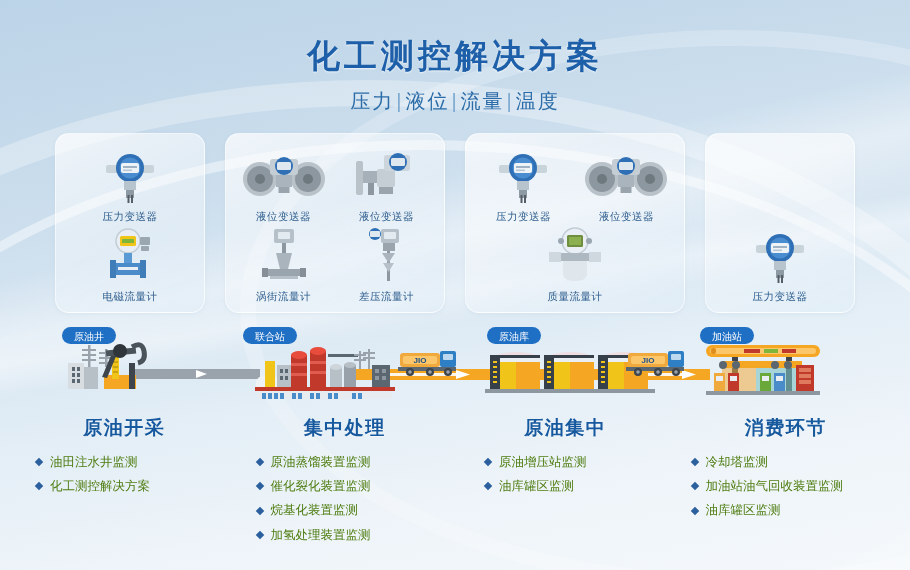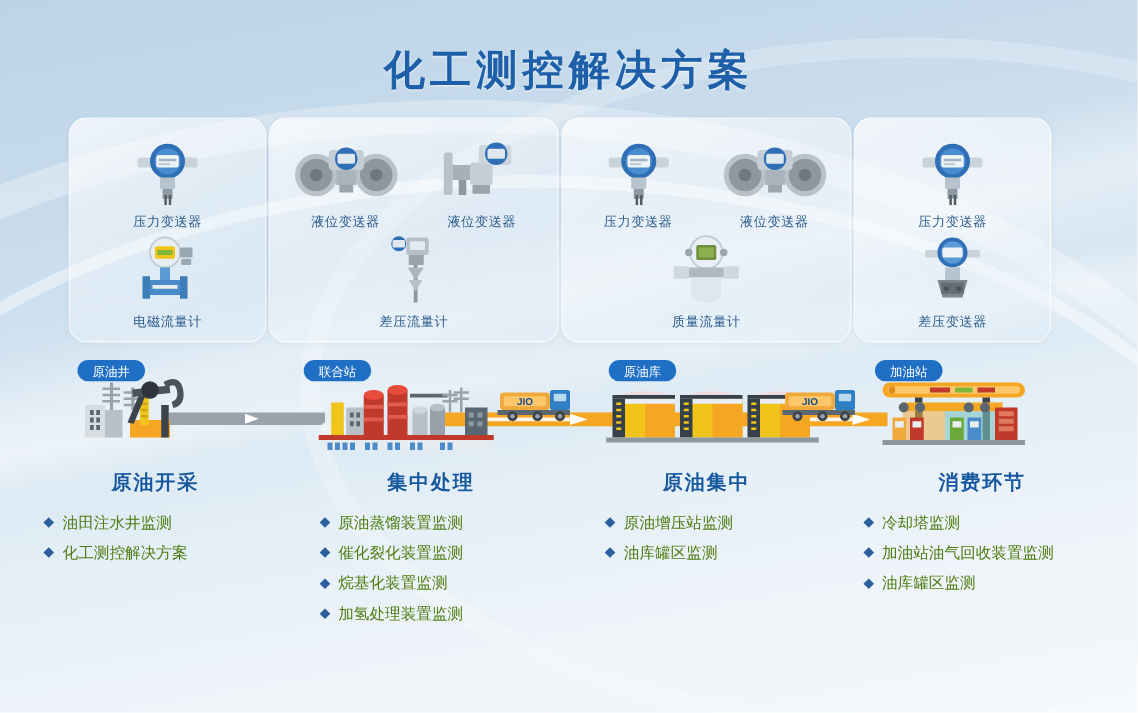--- a/index.html
+++ b/index.html
@@ -49,21 +49,21 @@
     margin-top: 12px; font-size: 20px; color: #2b6ca8;
     letter-spacing: 2px;
   }
   .sub-title .sep { color: #7ba8cf; margin: 0 2px; font-weight: 300; }
 
   
   .cards {
     position: relative; z-index: 4;
     margin: 18px auto 0;
     width: 800px; height: 180px;
-    display: flex; gap: 2px; align-items: stretch;
+    display: flex; gap: 20px; align-items: stretch;
   }
   .card {
     background: linear-gradient(155deg, rgba(255,255,255,0.72) 0%, rgba(255,255,255,0.42) 45%, rgba(225,238,248,0.45) 100%);
     border-radius: 14px;
     border: 1px solid rgba(255,255,255,0.65);
     padding: 10px 6px 8px;
     display: flex; flex-direction: column; justify-content: space-between;
     overflow: hidden;
     box-shadow: 0 1px 4px rgba(120,155,185,0.10);
   }
@@ -88,21 +88,21 @@
 
   
   .stages {
     position: relative; z-index: 4;
     margin-top: 4px;
     display: flex;
     padding: 0 14px;
   }
   .stage { flex: 1; padding: 0 8px; }
   .stage-title {
-    text-align: center; font-size: 16px; font-weight: bold; color: #17599e;
+    text-align: center; font-size: 19px; font-weight: bold; color: #17599e;
     letter-spacing: 1.5px; margin-bottom: 9px;
     text-shadow: 0 1px 1px rgba(255,255,255,0.6);
   }
   .bullets { list-style: none; padding-left: 10px; }
   .bullets li {
     font-size: 12.5px; color: #4d7c0f; line-height: 1.95;
     display: flex; align-items: center; white-space: nowrap;
   }
   .bullets li .dot {
     display: inline-block; width: 6px; height: 6px;
@@ -119,20 +119,23 @@
 
 <div class="bg-swoosh sw3"></div>
 <div class="bg-swoosh sw1"></div>
 <div class="bg-swoosh sw2"></div>
 <div class="bg-swoosh sw4"></div>
 <div class="bg-diag"></div>
 <div class="bg-diag2"></div>
 
 <div class="header">
   <div class="main-title">化工测控解决方案</div>
+  <div class="sub-title">
+    <span>压力</span><span class="sep">|</span><span>液位</span><span class="sep">|</span><span>流量</span><span class="sep">|</span><span>温度</span>
+  </div>
 </div>
 
 <div class="cards">
 
   <div class="card c1">
     <div class="prow">
       <div class="prod">
         <div class="art">
           <svg width="60" height="58" viewBox="0 0 60 58">
             <rect x="6" y="18" width="14" height="8" rx="2" fill="#c9d3da"></rect>
@@ -205,20 +208,35 @@
             <rect x="20" y="36" width="6" height="12" fill="#8d979f"></rect>
           </svg>
         </div>
         <div class="plabel">液位变送器</div>
       </div>
     </div>
     <div class="prow">
       <div class="prod">
         <div class="art">
           <svg width="60" height="58" viewBox="0 0 60 58">
+            <rect x="20" y="2" width="20" height="14" rx="2" fill="#b6c0c8"></rect>
+            <rect x="24" y="5" width="12" height="7" rx="1" fill="#e4ebf0"></rect>
+            <rect x="28" y="16" width="4" height="10" fill="#8d979f"></rect>
+            <polygon points="22,26 38,26 34,42 26,42" fill="#aab4bc"></polygon>
+            <rect x="12" y="42" width="36" height="7" fill="#9aa4ac"></rect>
+            <rect x="8" y="41" width="6" height="9" fill="#868f97"></rect>
+            <rect x="46" y="41" width="6" height="9" fill="#868f97"></rect>
+            <rect x="16" y="49" width="28" height="3" fill="#b6c0c8"></rect>
+          </svg>
+        </div>
+        <div class="plabel">涡街流量计</div>
+      </div>
+      <div class="prod">
+        <div class="art">
+          <svg width="60" height="58" viewBox="0 0 60 58">
             <circle cx="18" cy="7" r="6" fill="#2f6fb5"></circle>
             <rect x="13" y="4" width="10" height="6" rx="1" fill="#dfe8ef"></rect>
             <rect x="24" y="2" width="18" height="14" rx="2" fill="#b6c0c8"></rect>
             <rect x="27" y="5" width="12" height="7" rx="1" fill="#e4ebf0"></rect>
             <rect x="26" y="16" width="12" height="8" fill="#9aa4ac"></rect>
             <rect x="30" y="24" width="3" height="30" fill="#8d979f"></rect>
             <polygon points="25,26 38,26 31.5,36" fill="#aab4bc"></polygon>
             <polygon points="26,36 37,36 31.5,45" fill="#b6c0c8"></polygon>
           </svg>
         </div>
@@ -298,39 +316,20 @@
             <rect x="21" y="16" width="18" height="10" rx="2" fill="#eef3f7"></rect>
             <rect x="23" y="19" width="14" height="2" fill="#9fb3c4"></rect>
             <rect x="23" y="22.5" width="9" height="1.6" fill="#b9c8d4"></rect>
             <rect x="24" y="34" width="12" height="9" fill="#b8c4cd"></rect>
             <rect x="26" y="43" width="8" height="8" fill="#8d99a3"></rect>
             <rect x="27.5" y="48" width="2" height="8" fill="#555e66"></rect>
             <rect x="31" y="48" width="2" height="8" fill="#555e66"></rect>
           </svg>
         </div>
         <div class="plabel">压力变送器</div>
-      </div>
-    </div>
-    <div class="prow">
-      <div class="prod">
-        <div class="art">
-          <svg width="60" height="58" viewBox="0 0 60 58">
-            <rect x="8" y="12" width="13" height="6" rx="1.5" fill="#c9d3da"></rect>
-            <rect x="39" y="12" width="13" height="6" rx="1.5" fill="#c9d3da"></rect>
-            <circle cx="30" cy="14" r="12" fill="#2f6fb5"></circle>
-            <circle cx="30" cy="14" r="9" fill="#5a9ad8"></circle>
-            <rect x="22" y="10" width="16" height="8" rx="1.5" fill="#eef3f7"></rect>
-            <rect x="24" y="26" width="12" height="10" fill="#b8c4cd"></rect>
-            <polygon points="18,36 42,36 38,50 22,50" fill="#7d878f"></polygon>
-            <rect x="21" y="38" width="18" height="9" fill="#646d74"></rect>
-            <circle cx="25" cy="43" r="2" fill="#4b5359"></circle>
-            <circle cx="35" cy="43" r="2" fill="#4b5359"></circle>
-          </svg>
-        </div>
-        <div class="plabel">差压变送器</div>
       </div>
     </div>
   </div>
 </div>
 
 <div class="flow">
   <svg width="910" height="86" viewBox="0 0 910 86">
 
     <rect x="135" y="44" width="125" height="10" fill="#9aa3ab"></rect>
     <polygon points="196,45 207,49 196,53" fill="#ffffff"></polygon>

